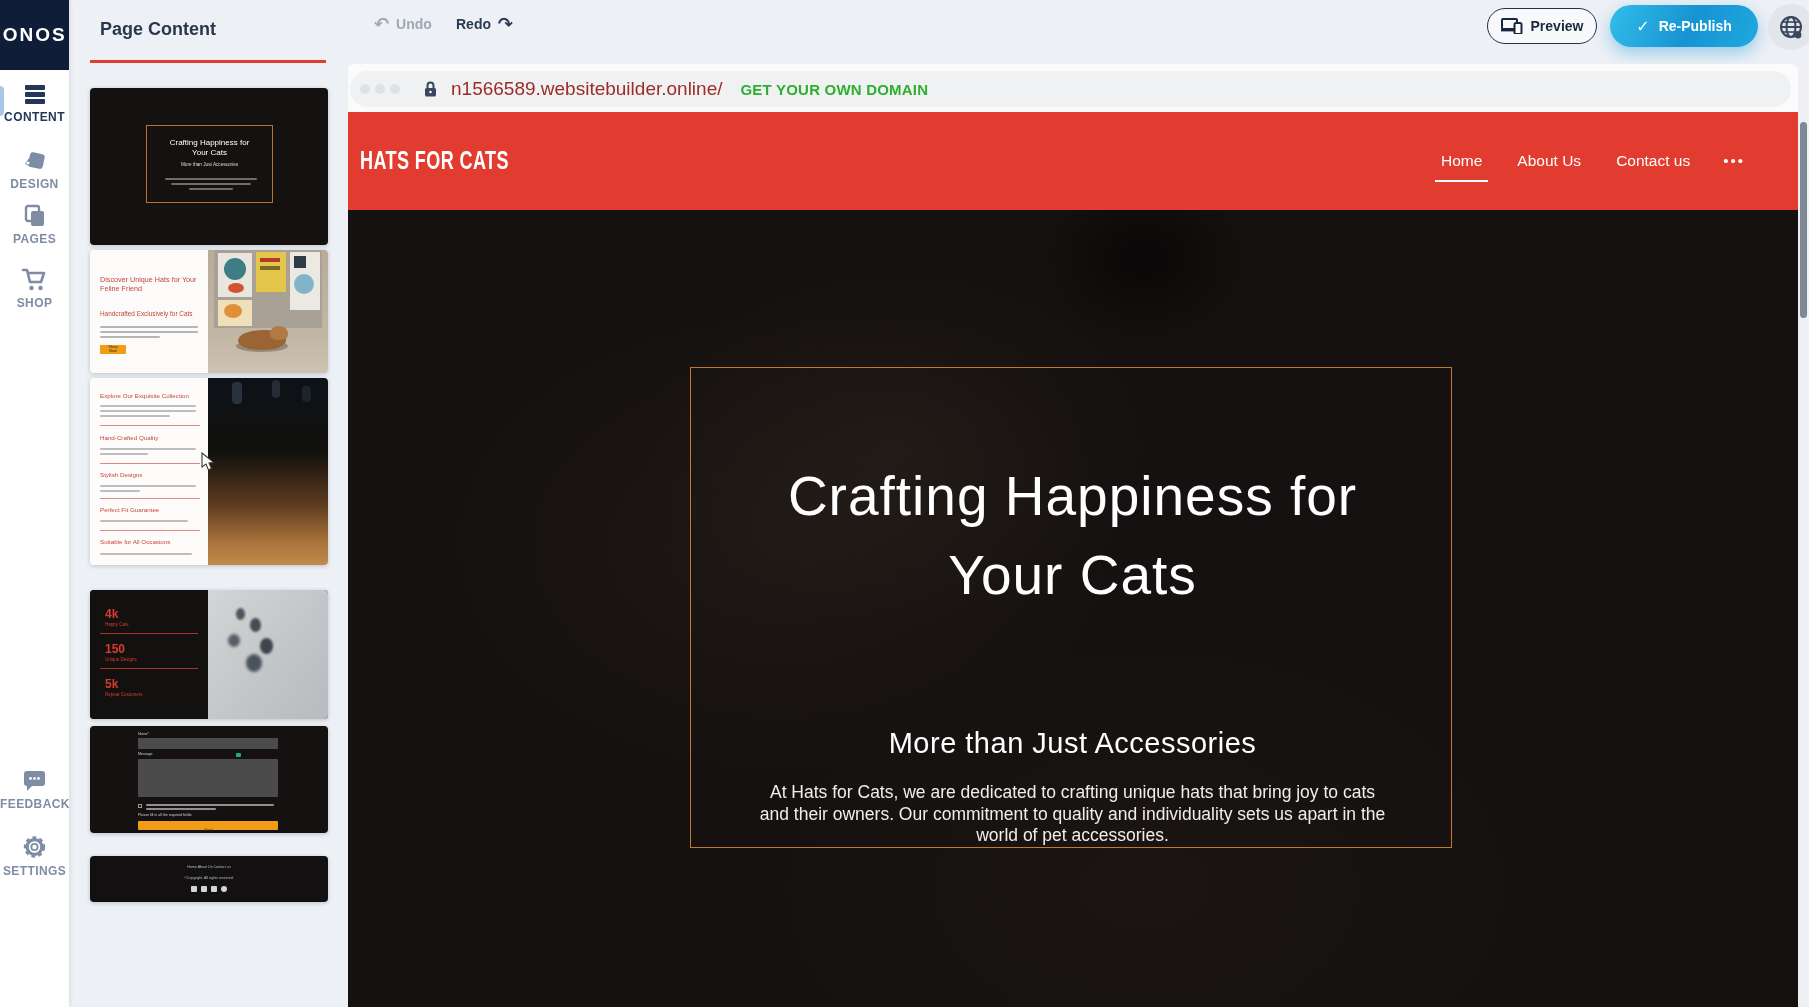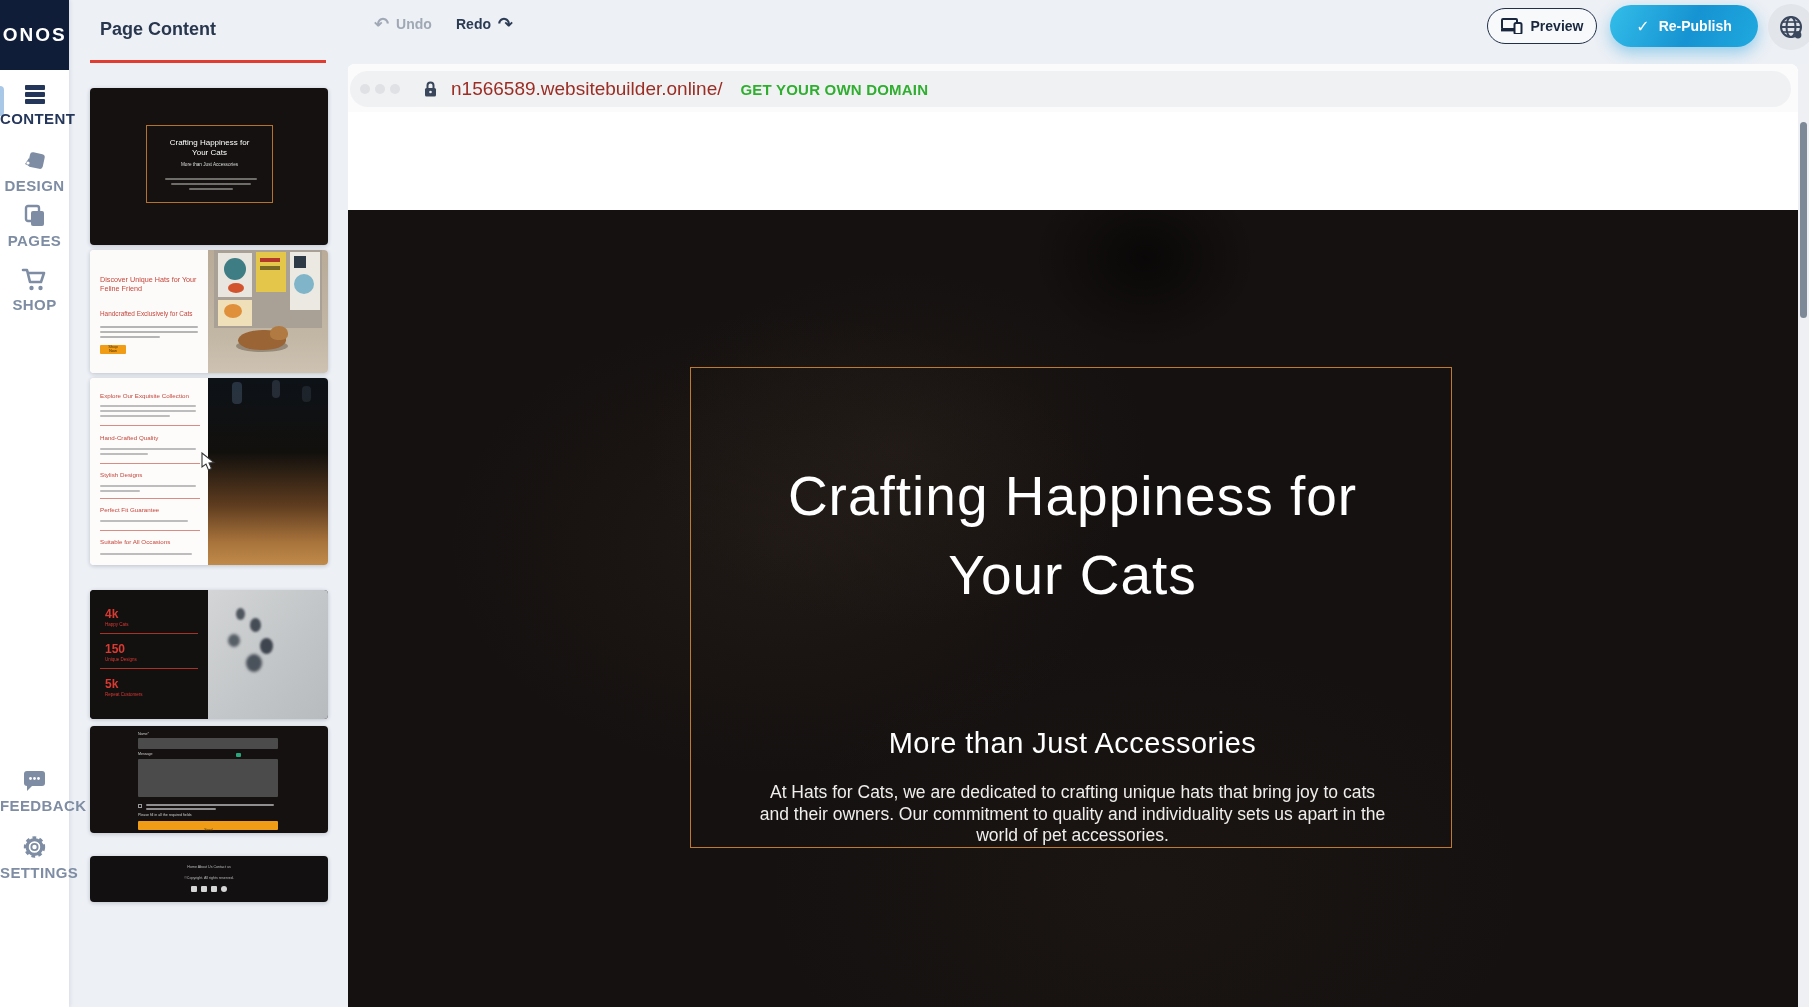--- a/index.html
+++ b/index.html
@@ -8,21 +8,21 @@
   .abs { position:absolute; }
 
   
   #rail { position:absolute; left:0; top:0; width:69px; height:1007px; background:#fff;
           box-shadow:1px 0 4px rgba(30,45,80,.10); z-index:30; }
   #rail-logo { width:69px; height:70px; background:#101d38; color:#fff; display:flex; align-items:center;
                justify-content:center; font-weight:700; font-size:19px; letter-spacing:2px; overflow:hidden; }
   #rail-logo span { margin-left:-7px; white-space:nowrap; }
   .rail-item { position:absolute; left:0; width:69px; text-align:center; cursor:pointer; }
   .rail-item svg { display:block; margin:0 auto; }
-  .rail-label { display:block; font-size:15px; font-weight:700; letter-spacing:.4px; color:#7e8da3; margin-top:4px; }
+  .rail-label { display:block; font-size:12px; font-weight:700; letter-spacing:.4px; color:#7e8da3; margin-top:4px; }
   .rail-item.active .rail-label { color:#24365a; }
   #active-bar { position:absolute; left:0; top:86px; width:4px; height:30px; background:#a9c7e6; border-radius:0 4px 4px 0; }
 
   
   #panel { position:absolute; left:69px; top:0; width:279px; height:1007px; background:#edf0f5; z-index:20; }
   #panel-title { position:absolute; left:31px; top:19px; font-size:18px; font-weight:700; color:#28374e; }
   #panel-underline { position:absolute; left:21px; top:60px; width:236px; height:3px; background:#e23b30; }
   .thumb { position:absolute; left:21px; width:238px; border-radius:4px; overflow:hidden;
            box-shadow:0 1px 4px rgba(20,30,60,.22); cursor:pointer; background:#fff; }
   .dark { background:#151110; }
@@ -357,20 +357,29 @@
       <svg width="15" height="18" viewBox="0 0 15 18" style="margin-left:18px">
         <rect x="2" y="8" width="11" height="8.5" rx="1.5" fill="#39465c"></rect>
         <path d="M4.5 8 V5.5 a3 3 0 0 1 6 0 V8" fill="none" stroke="#39465c" stroke-width="2"></path>
         <circle cx="7.5" cy="12" r="1.3" fill="#f0f1f3"></circle>
       </svg>
       <span id="url-text">n1566589.websitebuilder.online/</span>
       <span id="domain-cta">GET YOUR OWN DOMAIN</span>
     </div>
   </div>
 
+  <header id="site-header">
+    <div id="brand">HATS FOR CATS</div>
+    <nav id="site-nav">
+      <span class="nav-item active">Home</span>
+      <span class="nav-item">About Us</span>
+      <span class="nav-item">Contact us</span>
+      <span id="nav-more">•••</span>
+    </nav>
+  </header>
 
   <section id="hero">
     <div id="hero-box"></div>
     <h2 id="hero-h1">
       <span>Crafting Happiness for</span><br>
       <span>Your Cats</span>
     </h2>
     <h3 id="hero-sub">More than Just Accessories</h3>
     <p id="hero-p">At Hats for Cats, we are dedicated to crafting unique hats that bring joy to cats and their owners. Our commitment to quality and individuality sets us apart in the world of pet accessories.</p>
   </section>

